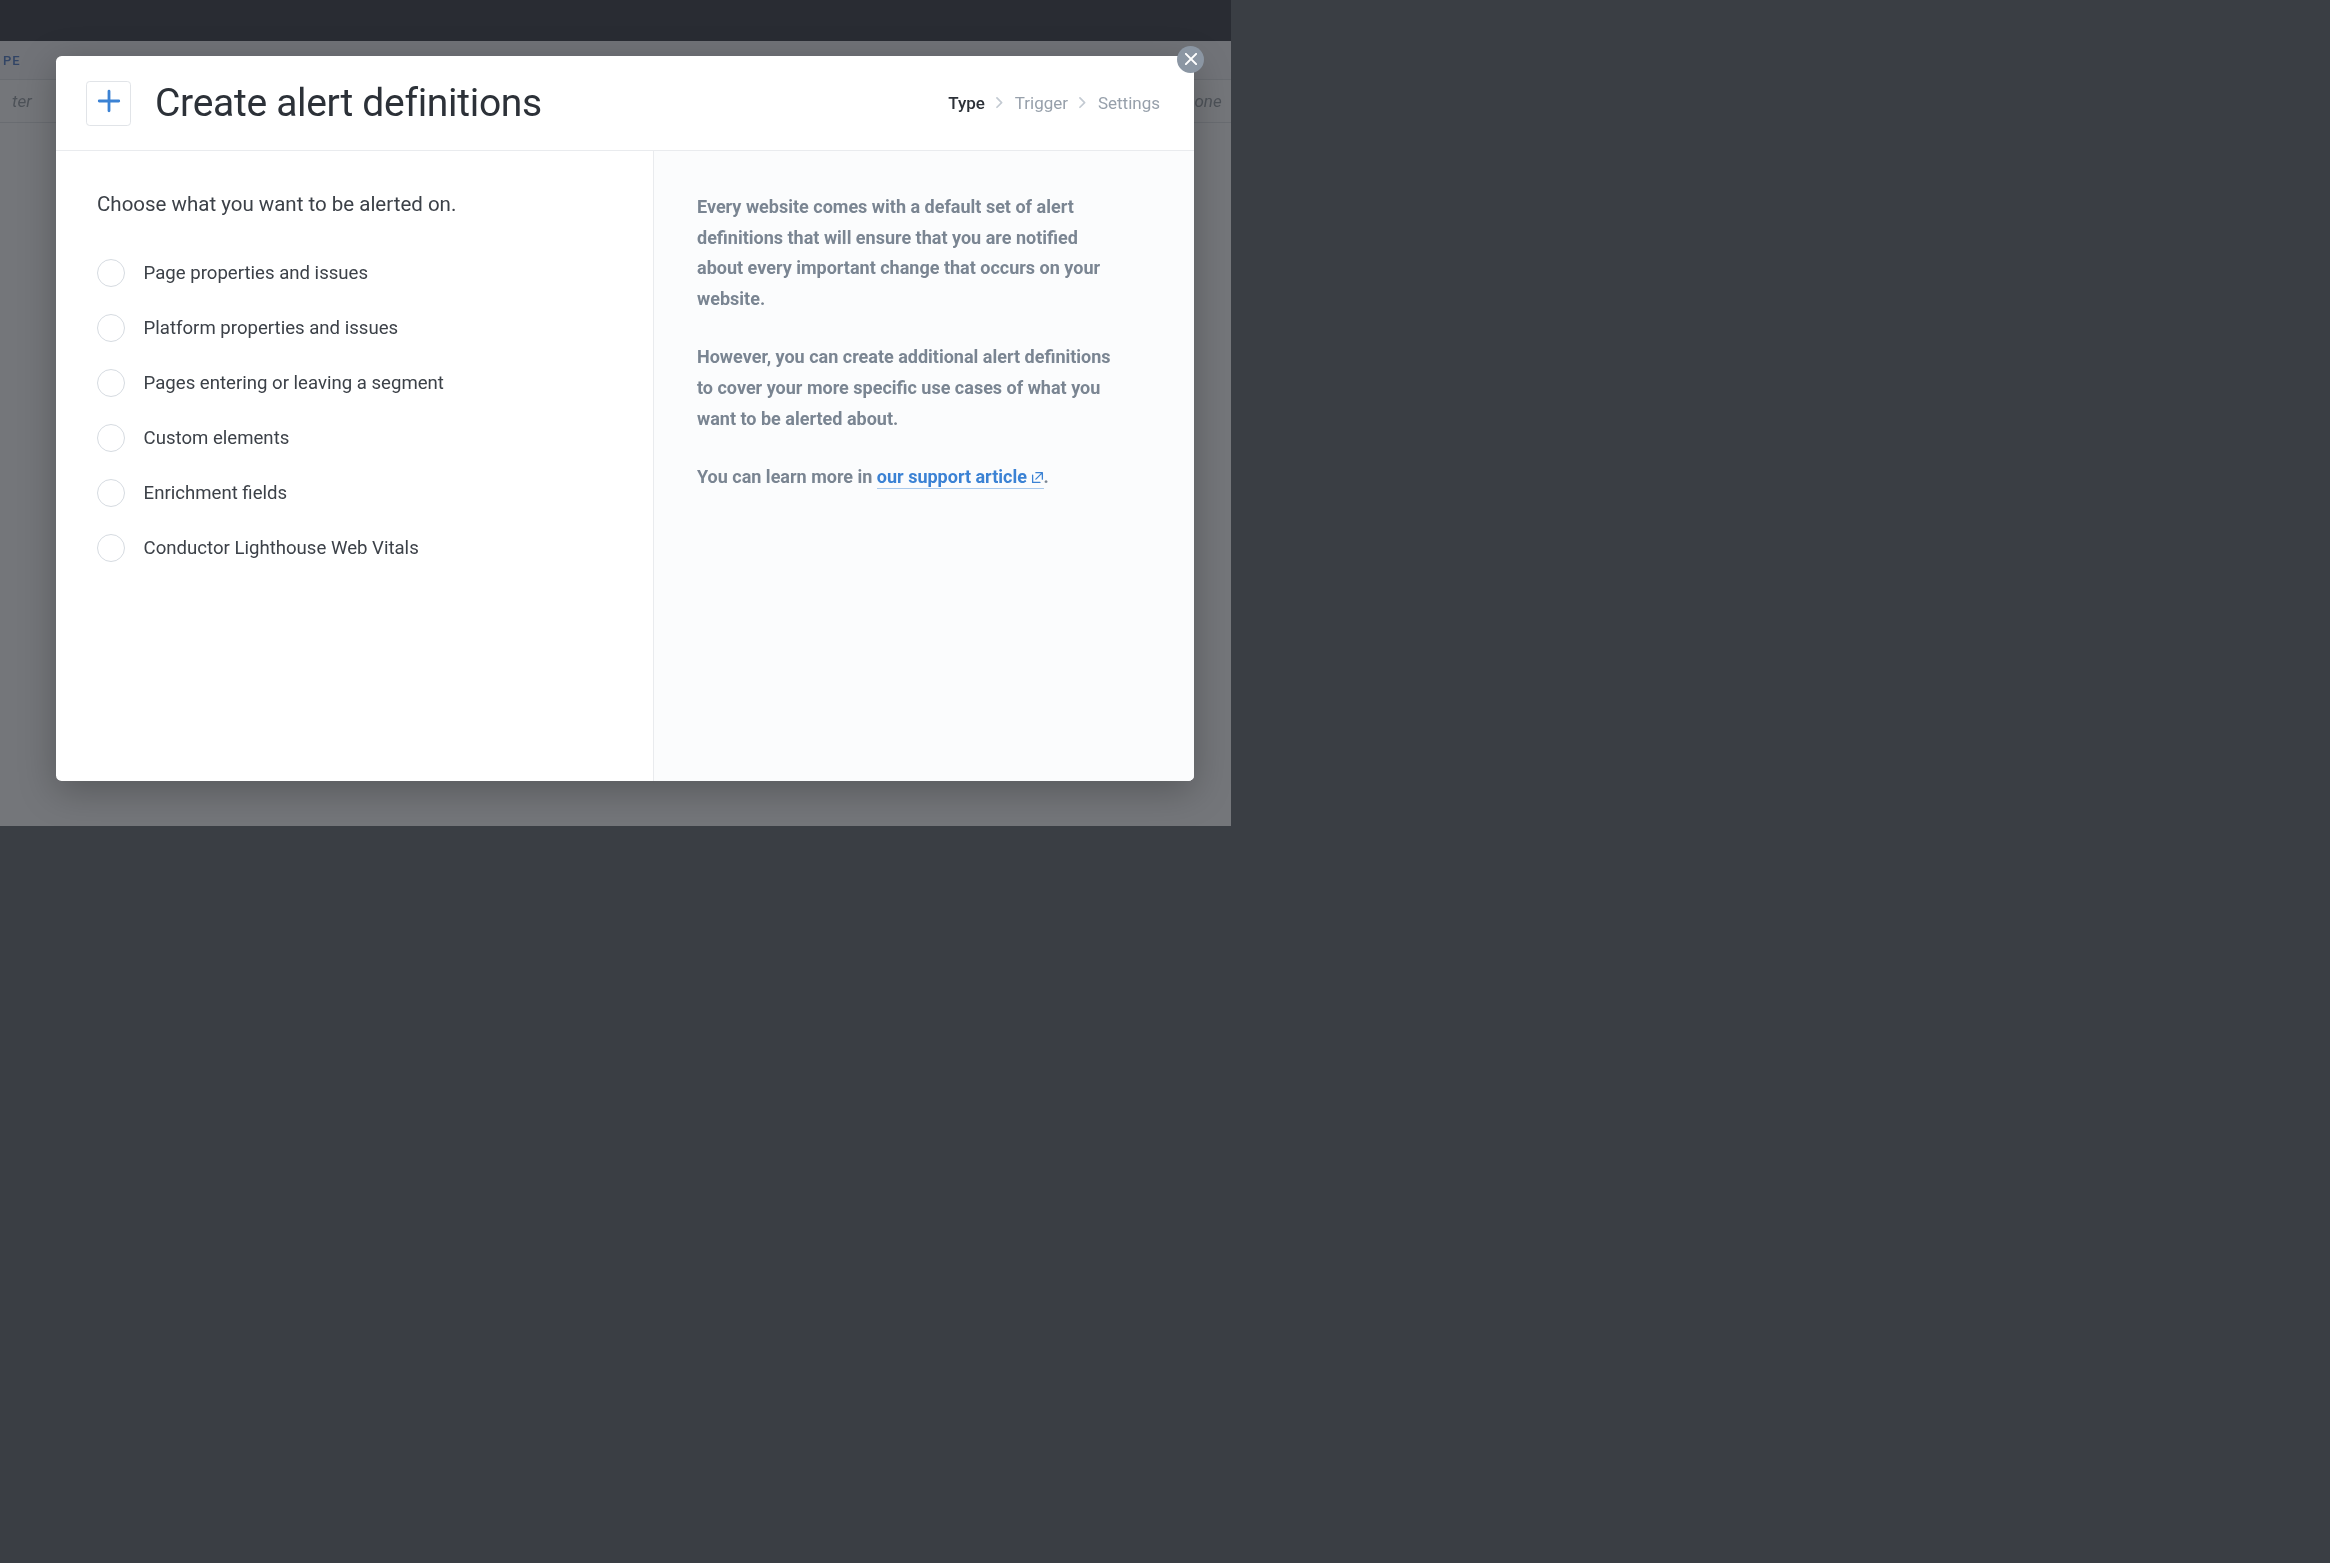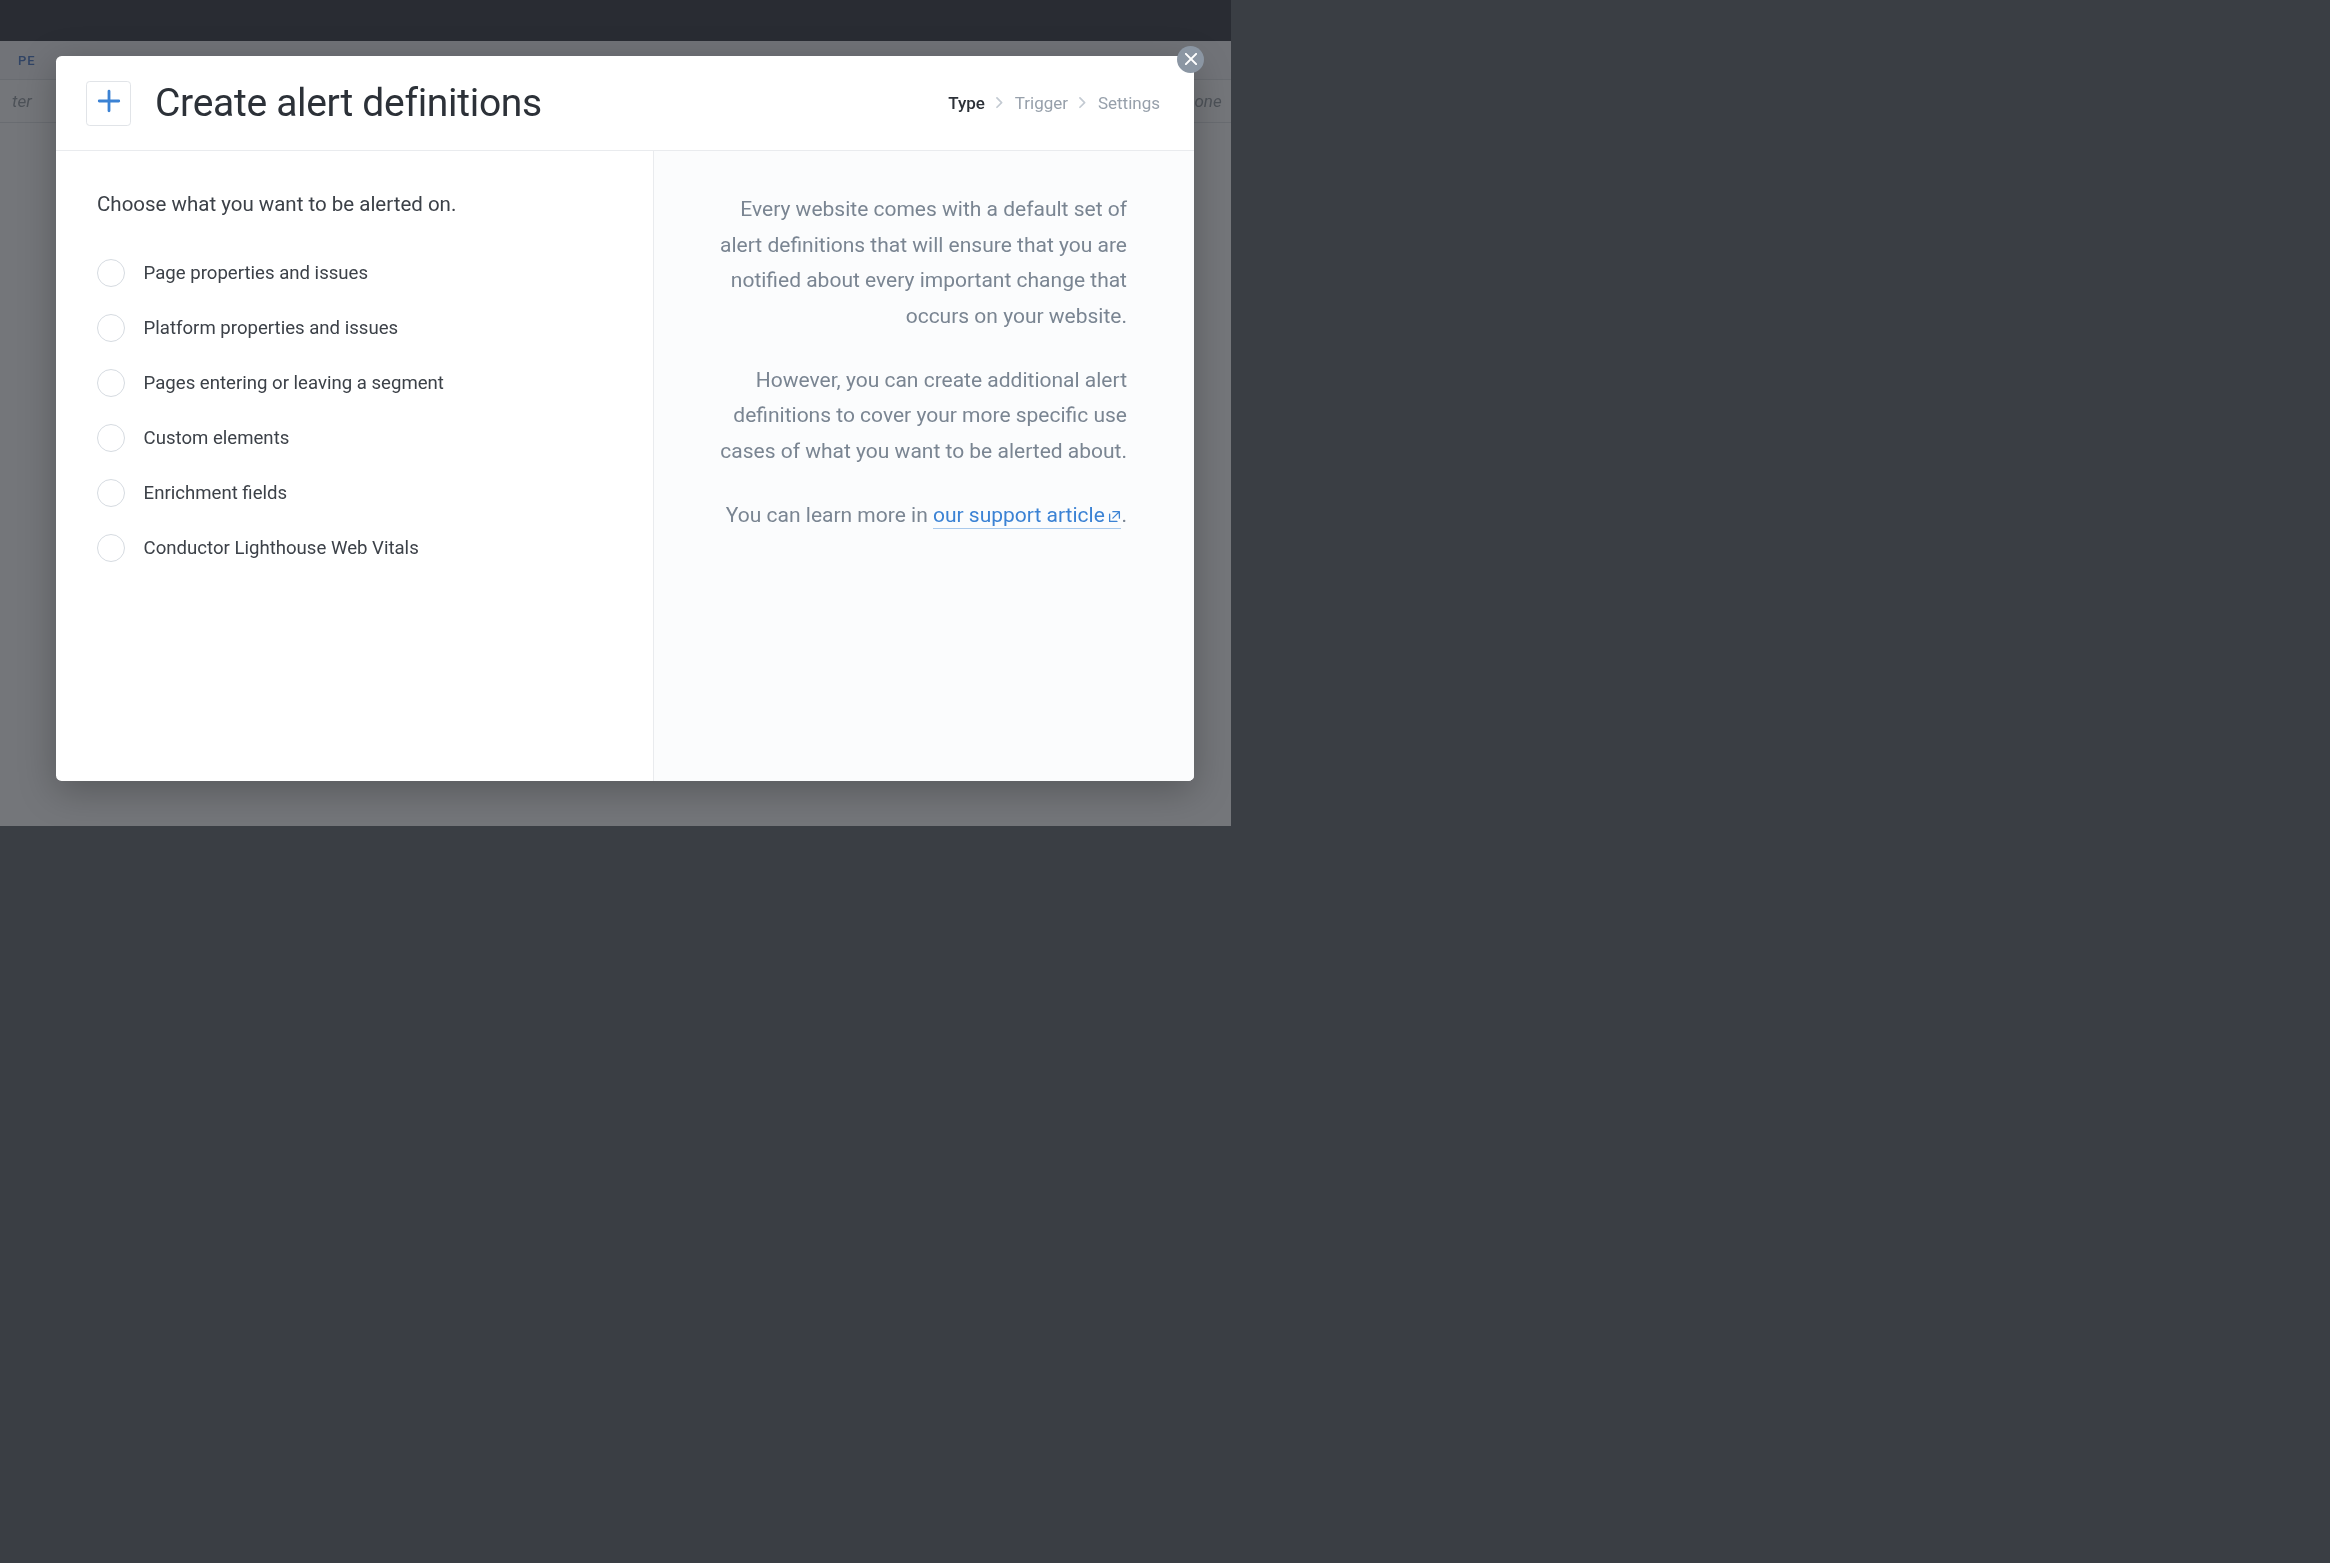--- a/index.html
+++ b/index.html
@@ -190,46 +190,45 @@
     .continue {
       font-size: 18.6px;
       color: #4a5057;
       background: #f1f3f5;
       border: 0.9px solid #d0d5db;
       border-radius: 2.8px;
       padding: 13px 32px;
       cursor: pointer;
     }
     .desc-p {
-      font-size: 21px;
+      font-size: 18px;
       line-height: 1.7;
       color: #7a8592;
       margin-bottom: 28px;
-      font-weight: 400;
-      text-align: right;
+      font-weight: 700;
     }
     .support-link {
       color: #3b82d4;
       border-bottom: 0.9px solid #a9c9ec;
       padding-bottom: 0.9px;
       cursor: pointer;
     }
     .support-link .ext-icon {
       display: inline-block;
       margin-left: 3.7px;
       vertical-align: -0.9px;
     }
     .support-link .ext-icon svg { width: 13px; height: 13px; }
   </style>
 </head>
 <body>
 
 <div class="bg-white"></div>
 <div class="bg-header">
-  <span style="padding-left:18px">PE</span>
+  <span style="padding-left:3px">PE</span>
   <span style="margin-left:503px">SCOPE</span>
   <span style="margin-left:252px">RECIPIENTS</span>
   <span style="margin-left:242px">ESSA</span>
 </div>
 <div class="bg-filter">
   <span class="left">ter</span>
   <span class="right">none</span>
 </div>
 
 <div class="dim-overlay"></div>

